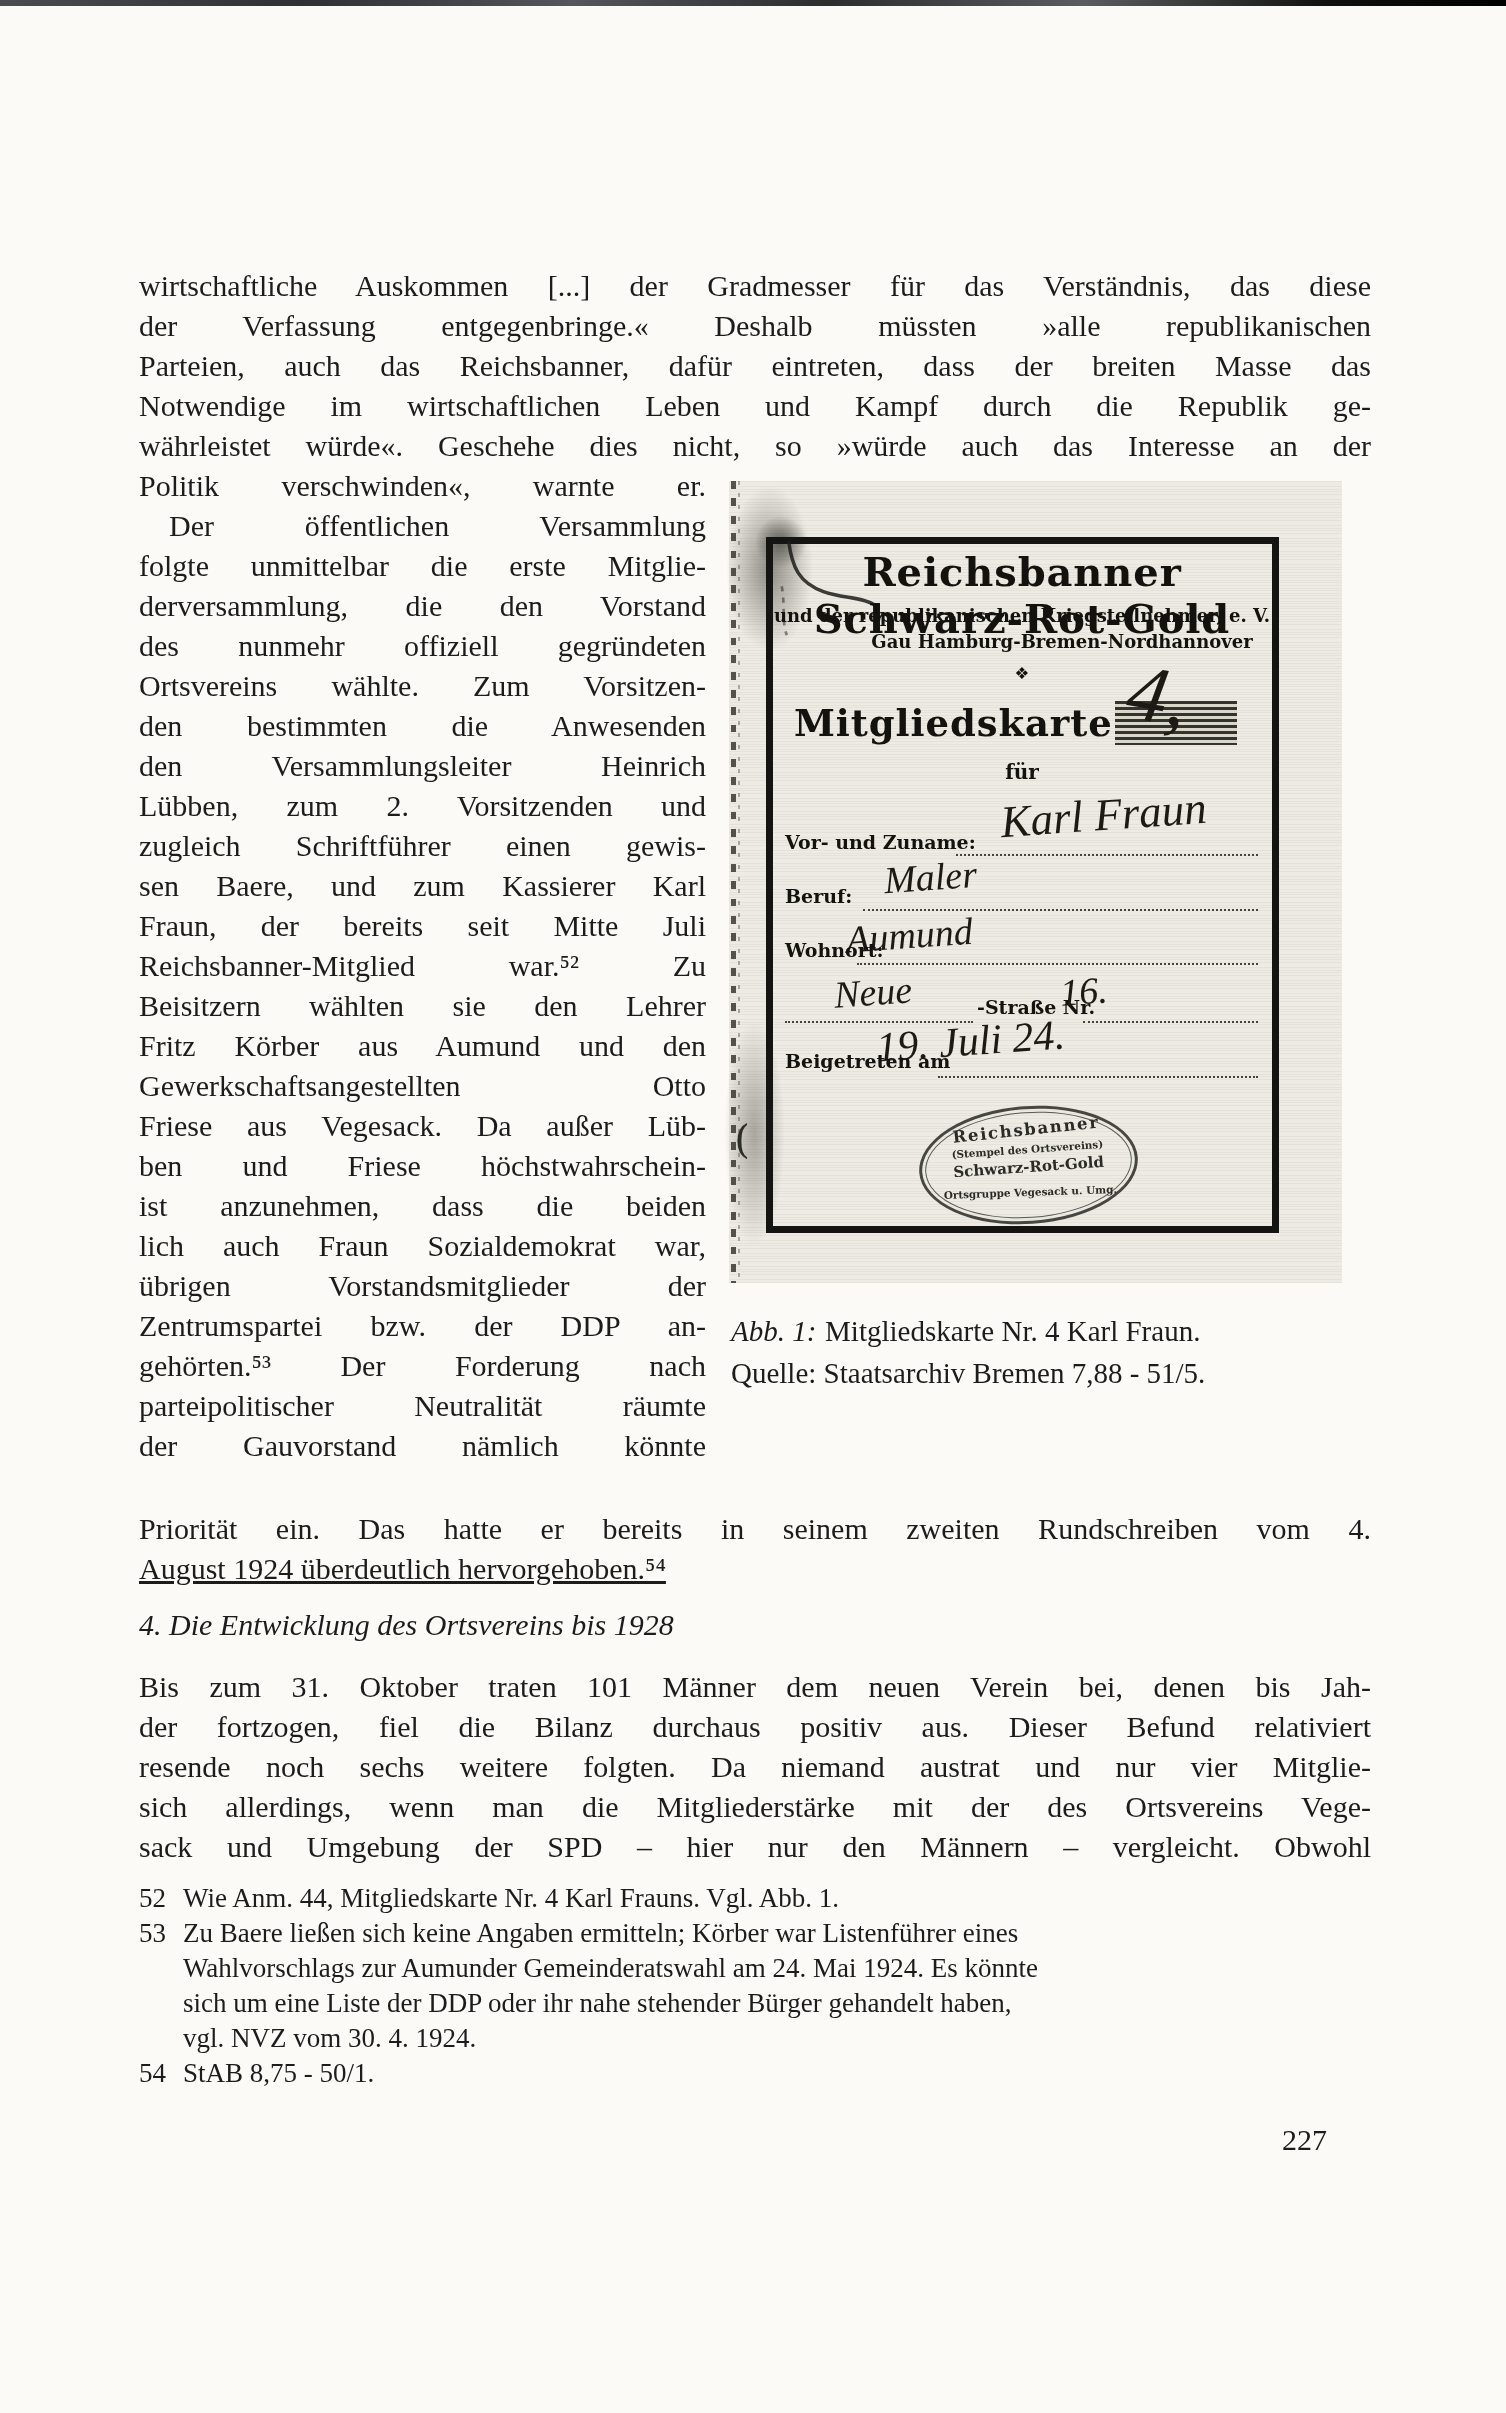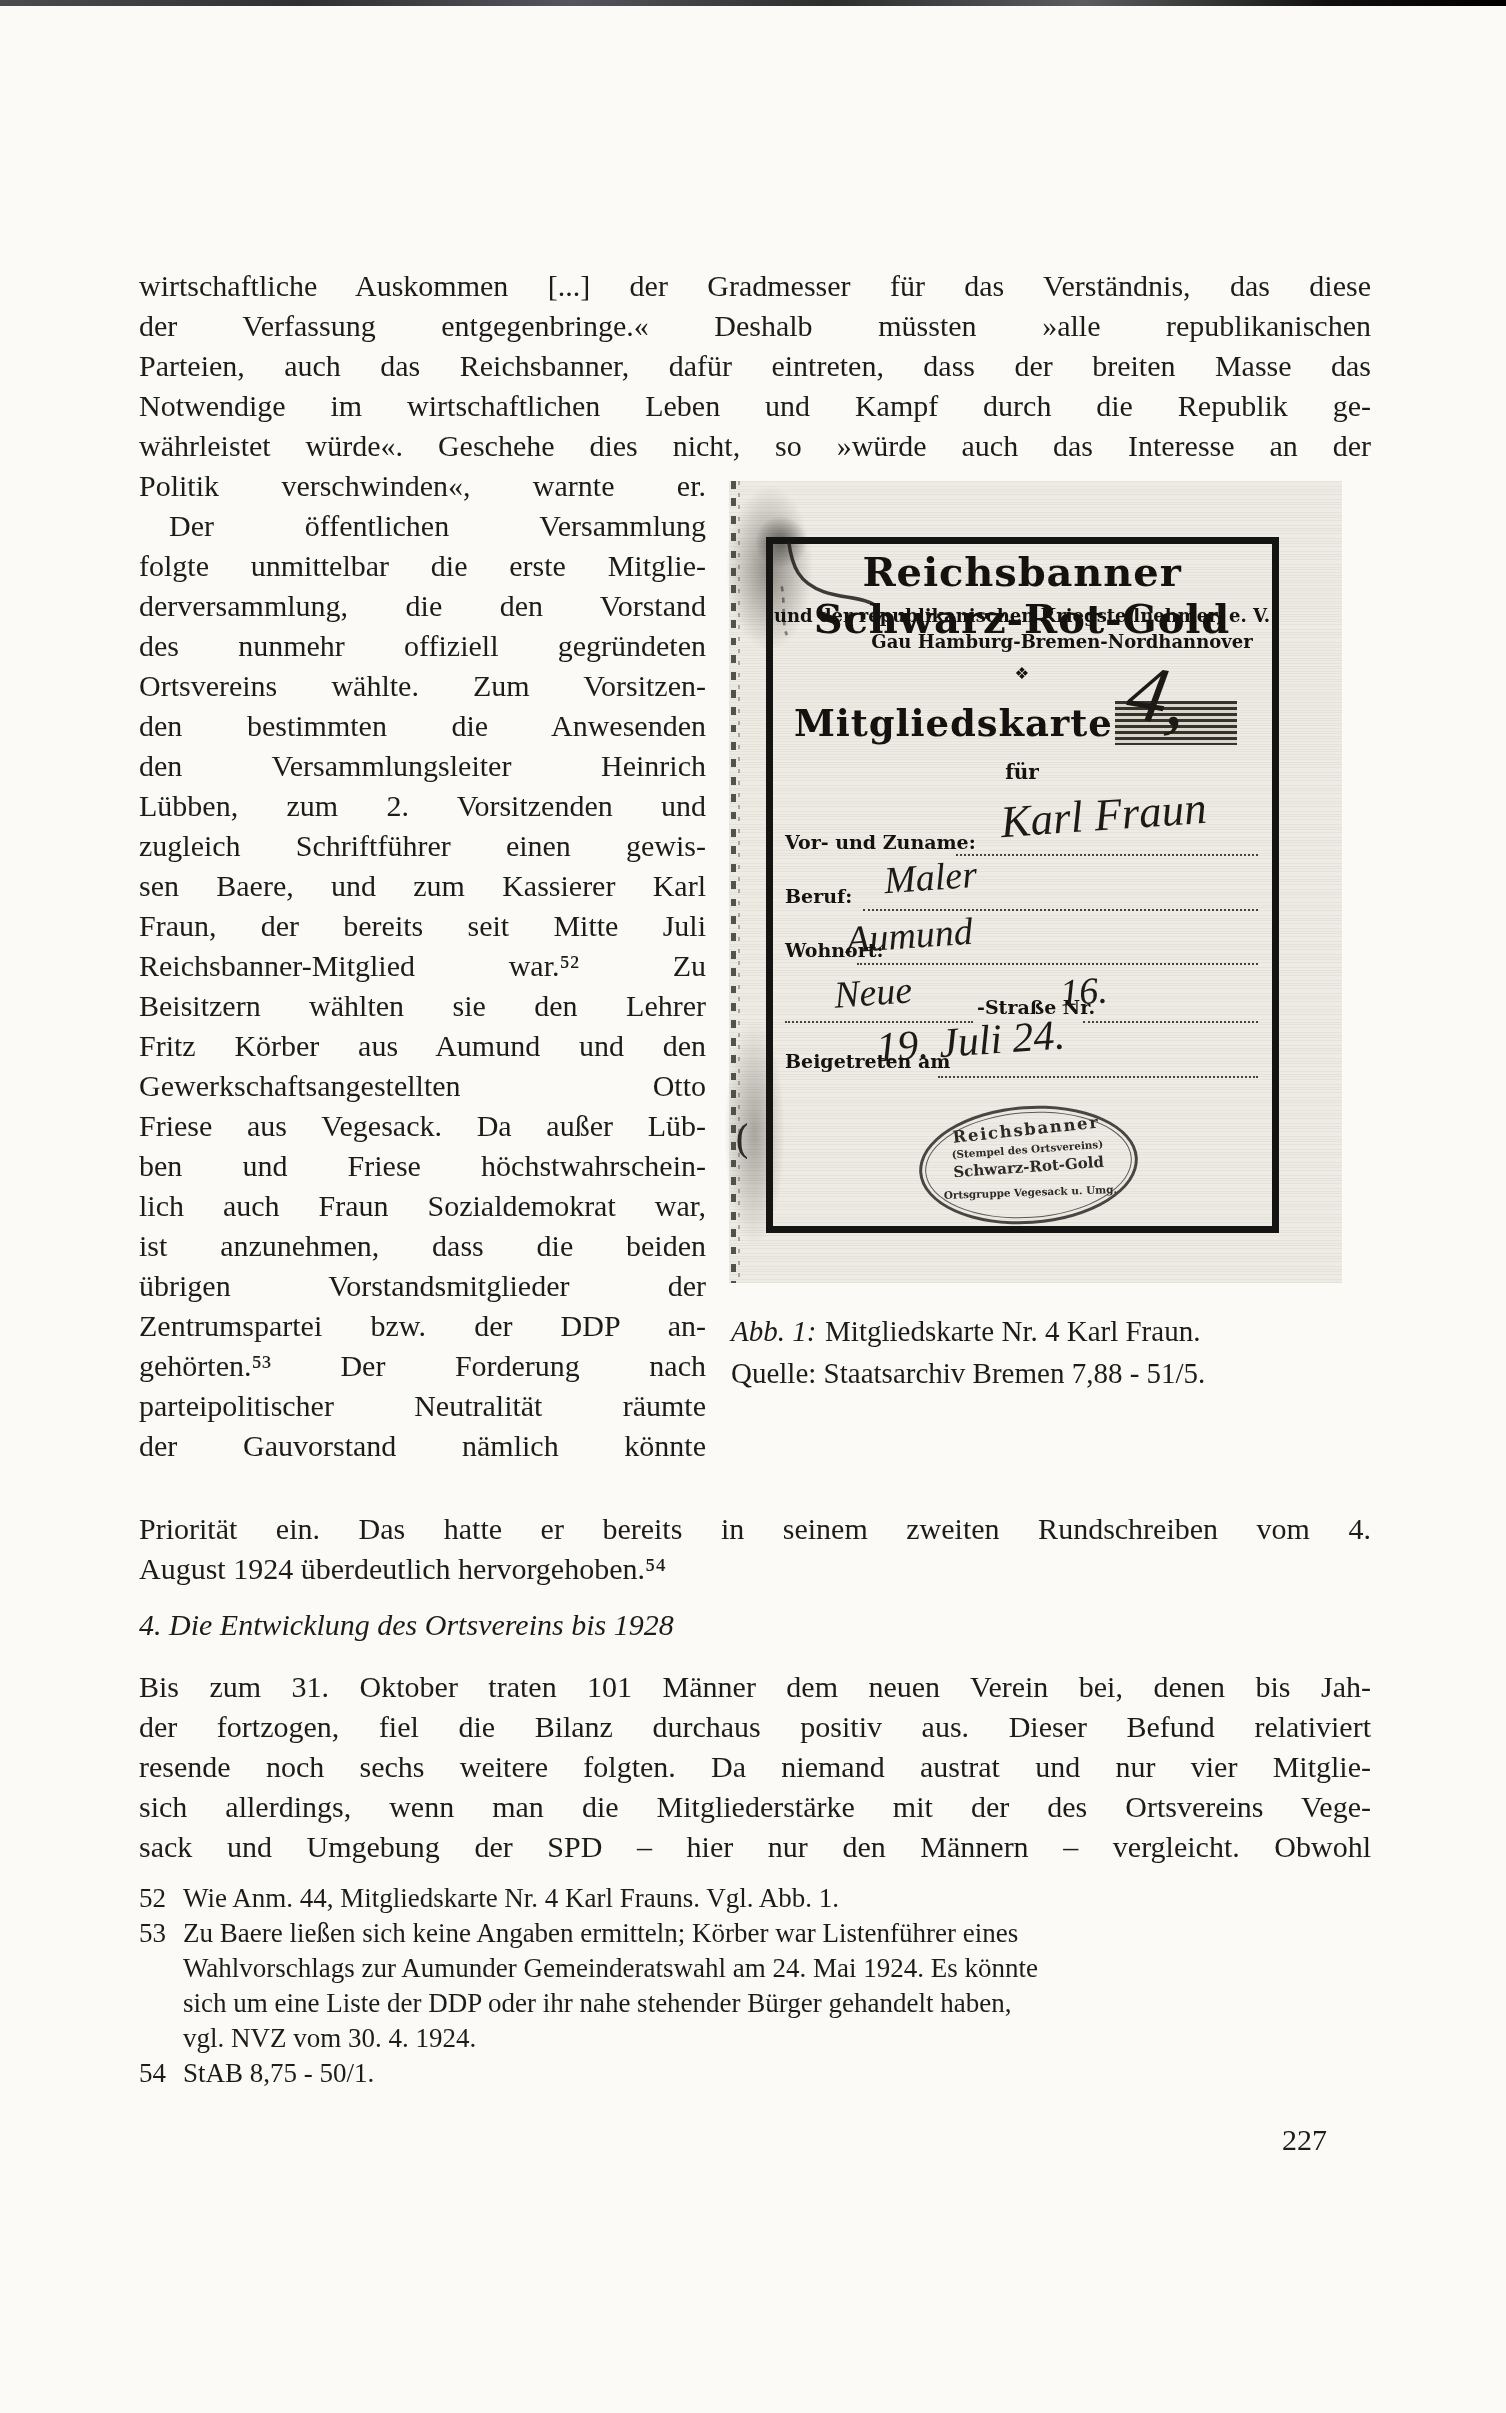--- a/index.html
+++ b/index.html
@@ -19,21 +19,21 @@
   .tblock{position:absolute;}
   .line{
     text-align:justify;
     -moz-text-align-last:justify;
     text-align-last:justify;
     white-space:normal;
   }
   #para1{left:139px;top:266px;width:1232px;font-size:30px;line-height:40px;}
   #colleft{left:139px;top:466px;width:567px;font-size:30px;line-height:40px;}
   #para2{left:139px;top:1509px;width:1232px;font-size:30px;line-height:40px;}
-  #para2 .line:last-child{text-align-last:left;}
+  #para2 .line:last-child{text-align-last:left;text-decoration:underline;}
   #heading{left:139px;top:1608px;width:1232px;font-size:30px;font-style:italic;}
   #para3{left:139px;top:1667px;width:1232px;font-size:30px;line-height:40px;}
   #footnotes{left:139px;top:1881px;width:1232px;font-size:27px;line-height:35px;}
   .fn-line{display:flex;}
   .fn-num{flex:0 0 44px;}
   .fn-text{flex:1;}
   #pagenum{left:1235px;top:2123px;width:139px;text-align:center;font-size:30px;}
 
   
   #figure{
@@ -136,22 +136,22 @@
       <div class="line">Lübben, zum 2. Vorsitzenden und</div>
       <div class="line">zugleich Schriftführer einen gewis-</div>
       <div class="line">sen Baere, und zum Kassierer Karl</div>
       <div class="line">Fraun, der bereits seit Mitte Juli</div>
       <div class="line">Reichsbanner-Mitglied war.⁵² Zu</div>
       <div class="line">Beisitzern wählten sie den Lehrer</div>
       <div class="line">Fritz Körber aus Aumund und den</div>
       <div class="line">Gewerkschaftsangestellten Otto</div>
       <div class="line">Friese aus Vegesack. Da außer Lüb-</div>
       <div class="line">ben und Friese höchstwahrschein-</div>
+      <div class="line">ist anzunehmen, dass die beiden</div>
       <div class="line">lich auch Fraun Sozialdemokrat war,</div>
-      <div class="line">ist anzunehmen, dass die beiden</div>
       <div class="line">übrigen Vorstandsmitglieder der</div>
       <div class="line">Zentrumspartei bzw. der DDP an-</div>
       <div class="line">gehörten.⁵³ Der Forderung nach</div>
       <div class="line">parteipolitischer Neutralität räumte</div>
       <div class="line">der Gauvorstand nämlich könnte</div>
     </div>
 
   <div id="figure">
     <div class="perf"></div>
     <div class="perf2"></div>

